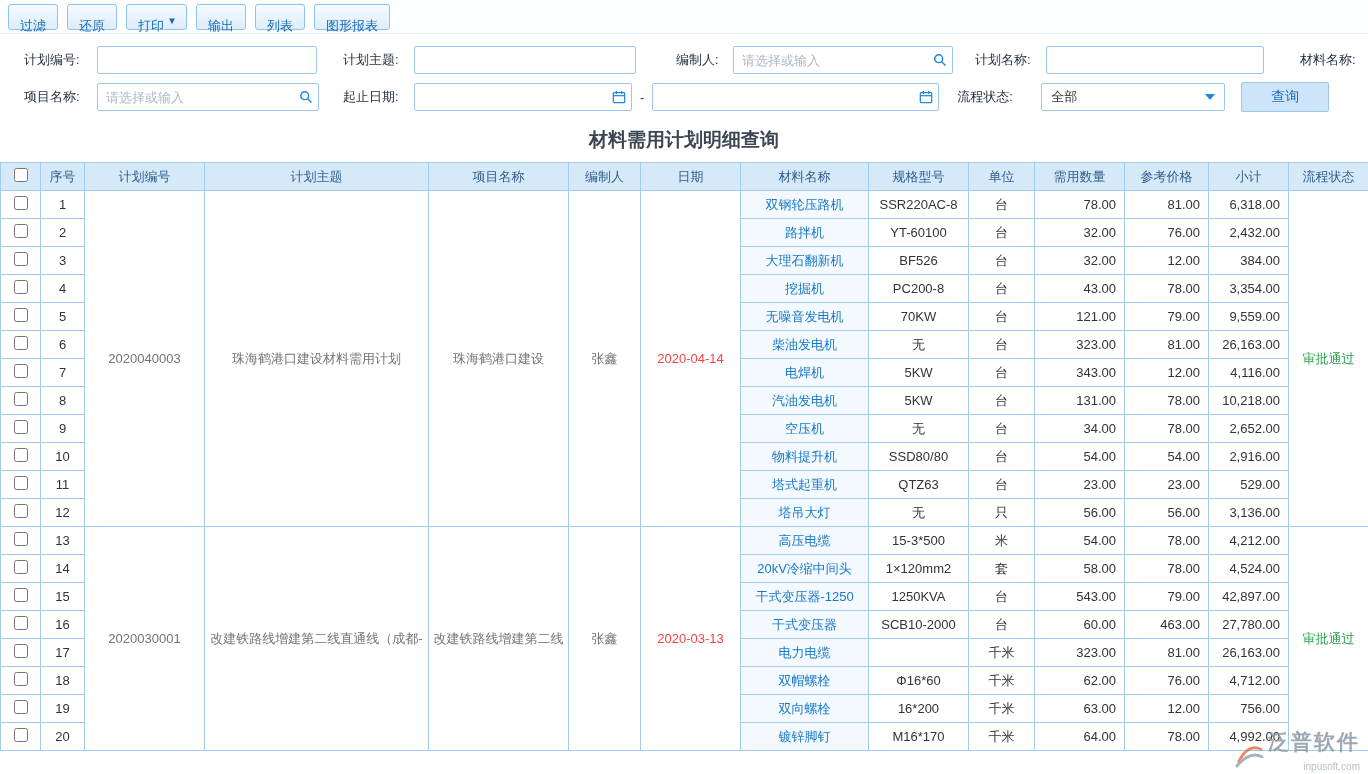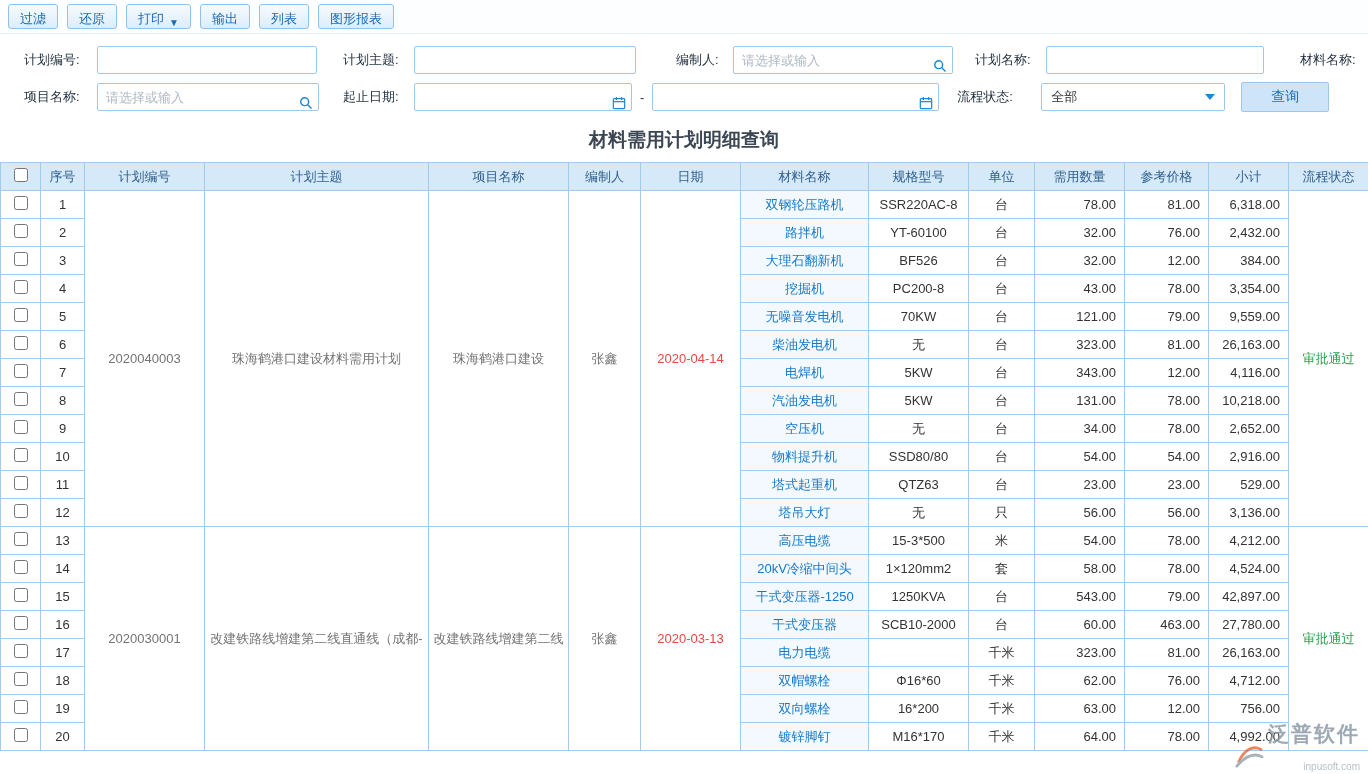--- a/index.html
+++ b/index.html
@@ -8,35 +8,35 @@
     width: 1368px; height: 774px; overflow: hidden; position: relative;
     background: #fff; color: #333;
     font-family: "Liberation Sans", "DejaVu Sans", sans-serif; font-size: 13px;
   }
   
   .toolbar {
     height: 34px; display: flex; align-items: center; gap: 9px;
     padding: 0 8px; background: #fdfeff; border-bottom: 1px solid #e2eefa;
   }
   .tb-btn {
-    display: inline-flex; align-items: flex-end; gap: 5px; height: 25px; padding: 0 11px;
+    display: inline-flex; align-items: flex-start; gap: 5px; height: 25px; padding: 12px 11px;
     border: 1px solid #8fc3ef; border-radius: 3px;
     background: linear-gradient(#f6fbff, #dcedfb);
     color: #1b6bb7; font-size: 13px; cursor: pointer; white-space: nowrap;
-    font-family: Liberation Sans, sans-serif;
+    font-family: Liberation Mono, monospace;
   }
   .tb-caret { font-size: 10px; line-height: 1; color: #1b6bb7; }
   
   .filters { padding: 5px 0 3px; }
   .frow { display: flex; align-items: center; height: 32px; margin-top: 5px; white-space: nowrap; }
   .field { display: flex; align-items: center; }
   .f-label { display: inline-block; text-align: left; color: #1f2d3d; margin-right: 5px; flex: none; }
   .finput {
     position: relative; height: 28px; border: 1px solid #9cc8ee; border-radius: 2px;
-    background: #fff; display: flex; align-items: flex-end; flex: none;
+    background: #fff; display: flex; align-items: center; flex: none;
   }
   .finput input {
     border: none; outline: none; flex: 1; min-width: 0; height: 100%; padding: 0 8px;
     font-size: 13px; color: #333; background: transparent; font-family: inherit;
   }
   .finput input::placeholder { color: #aeb9c4; }
   .f-icon { width: 24px; flex: none; display: flex; align-items: center; justify-content: center; cursor: pointer; }
   .fselect {
     height: 28px; border: 1px solid #9cc8ee; border-radius: 2px; background: #fff;
     display: flex; align-items: center; justify-content: space-between;
@@ -72,21 +72,21 @@
   .cell-status { color: #28a24c; }
   .cell-date { color: #ef4444; }
   .col-no { color: #333; }
   
   .watermark {
     position: absolute; right: 8px; bottom: 2px; display: flex; align-items: flex-end; gap: 4px;
     opacity: 0.85; pointer-events: none;
   }
   .wm-text { display: flex; flex-direction: column; align-items: flex-end; line-height: 1; }
   .wm-name { font-size: 21px; font-weight: bold; color: #8b9aa6; letter-spacing: 2px; }
-  .wm-domain { font-size: 10px; color: #a9b5be; margin-top: 18px; }
+  .wm-domain { font-size: 10px; color: #a9b5be; margin-top: 10px; }
 </style>
 </head>
 <body>
 
 <div class="toolbar">
   <button class="tb-btn">
       <span>过滤</span>
     </button>
   <button class="tb-btn">
       <span>还原</span>

